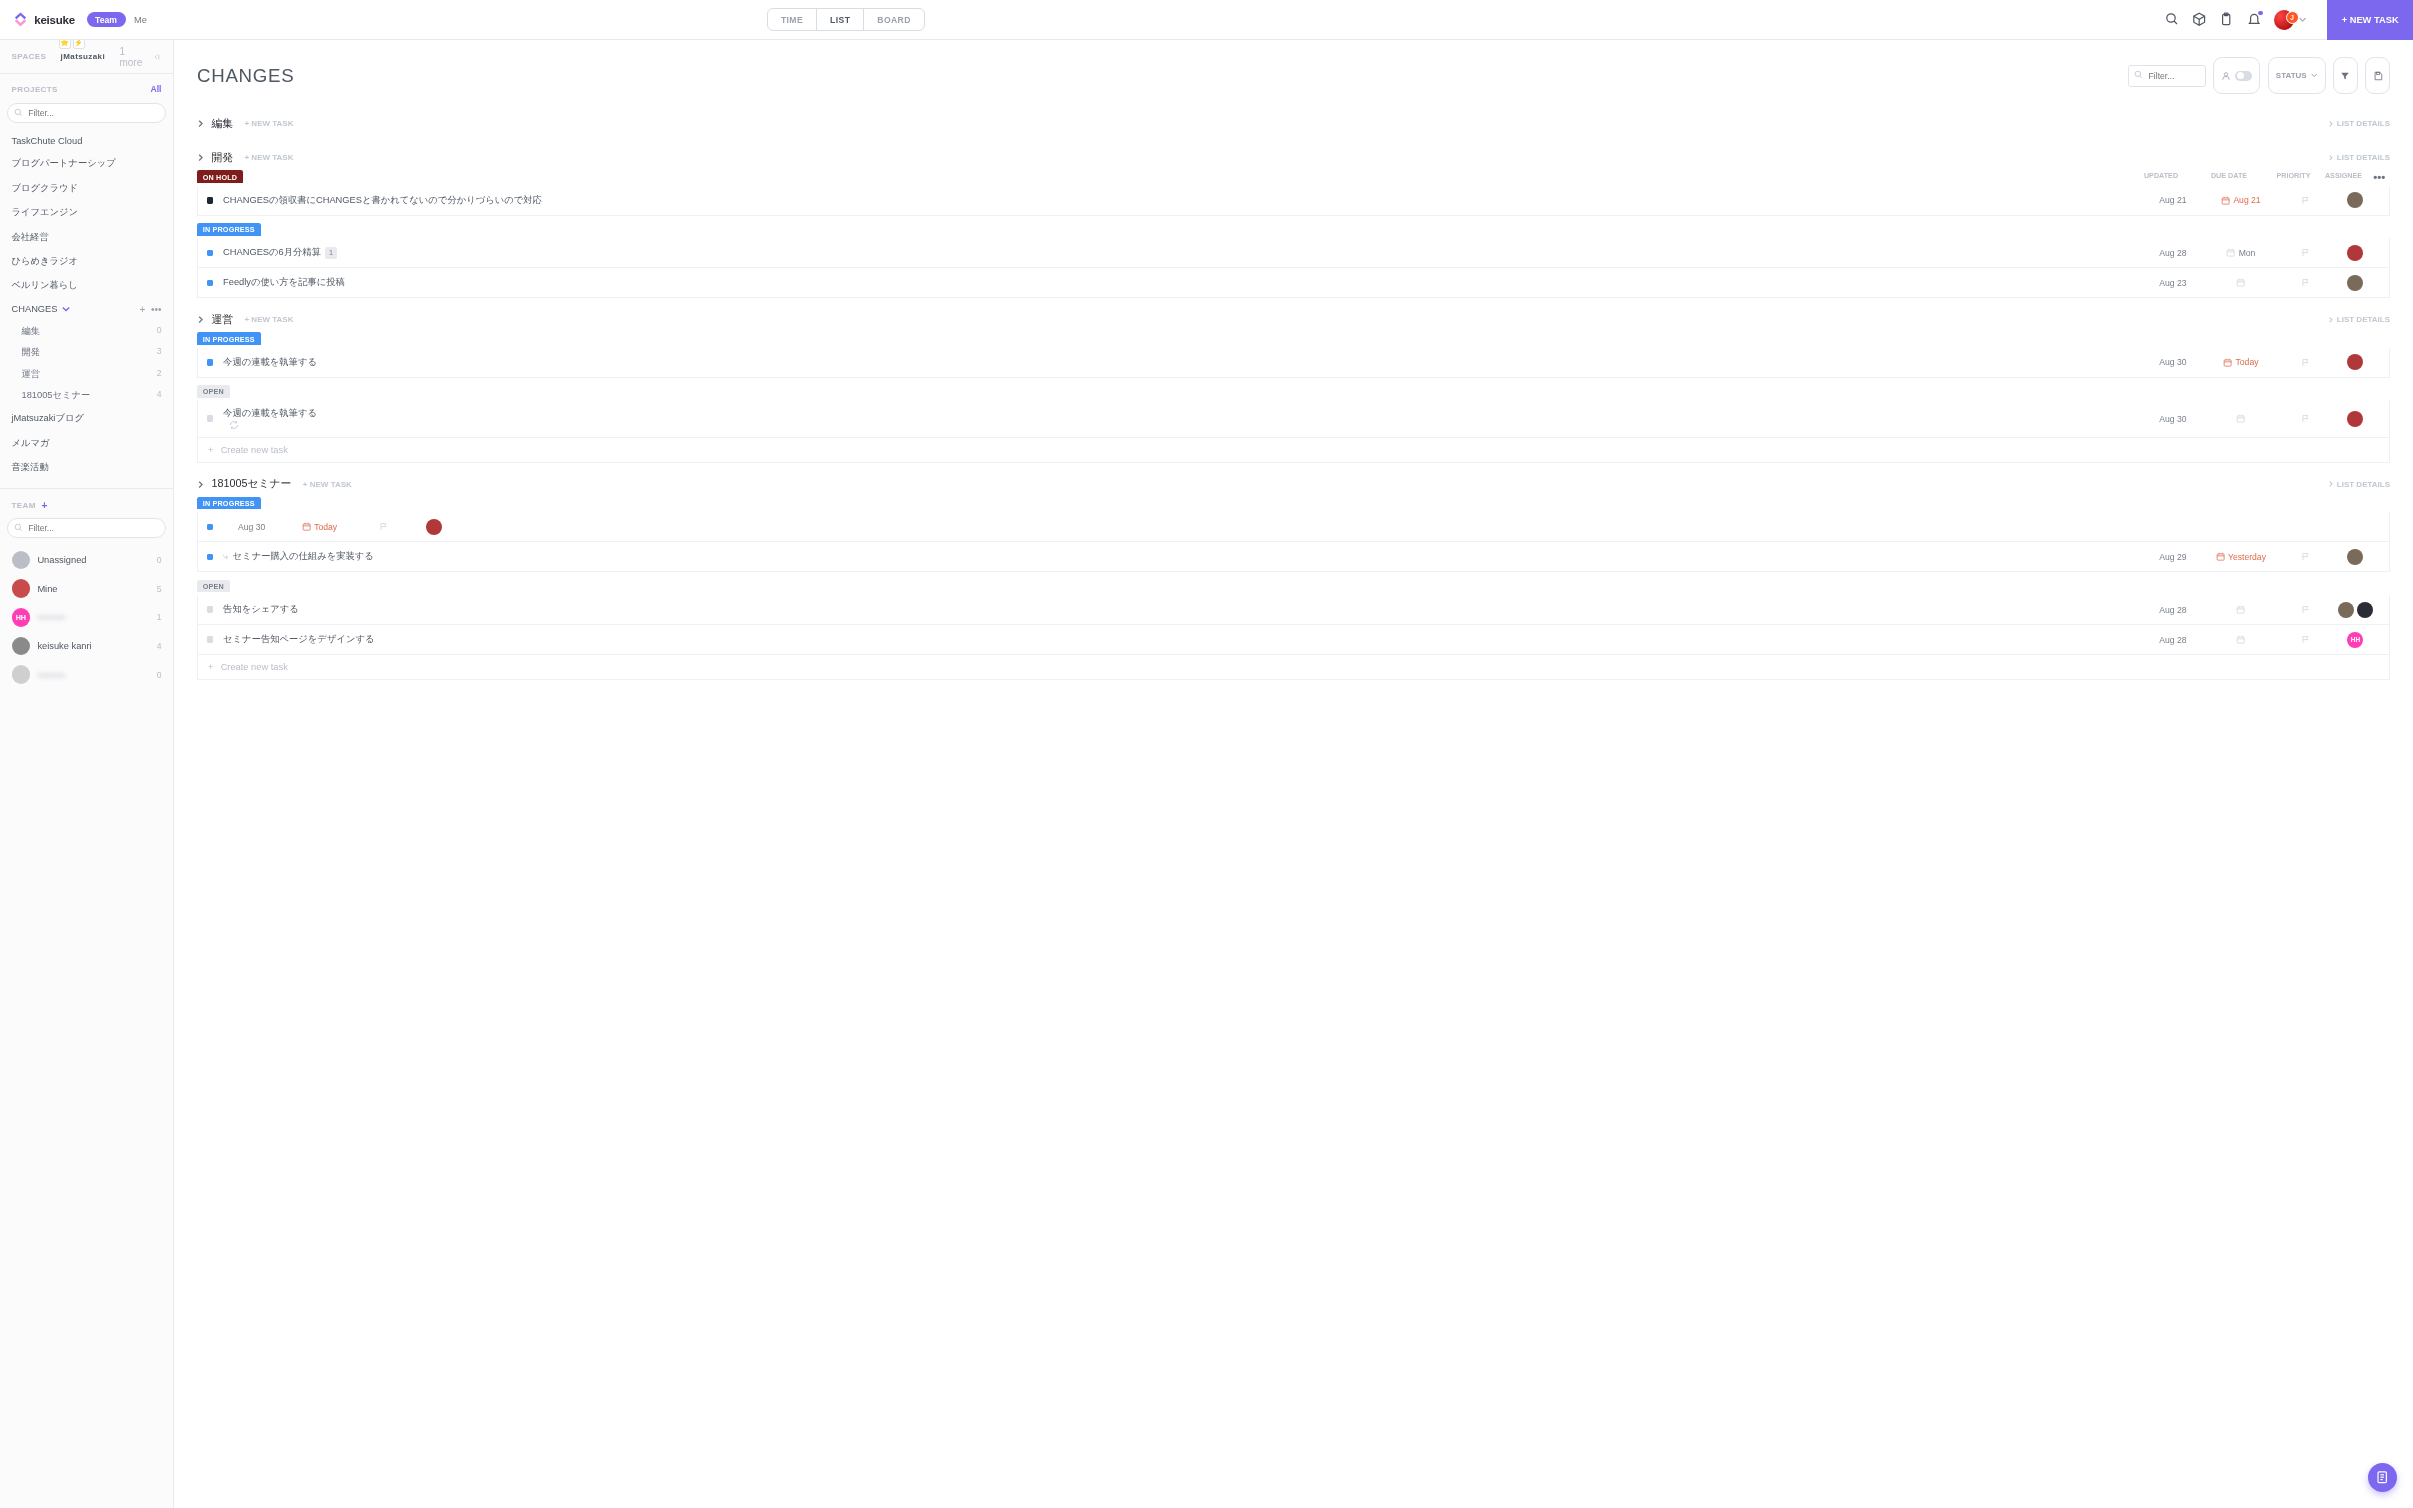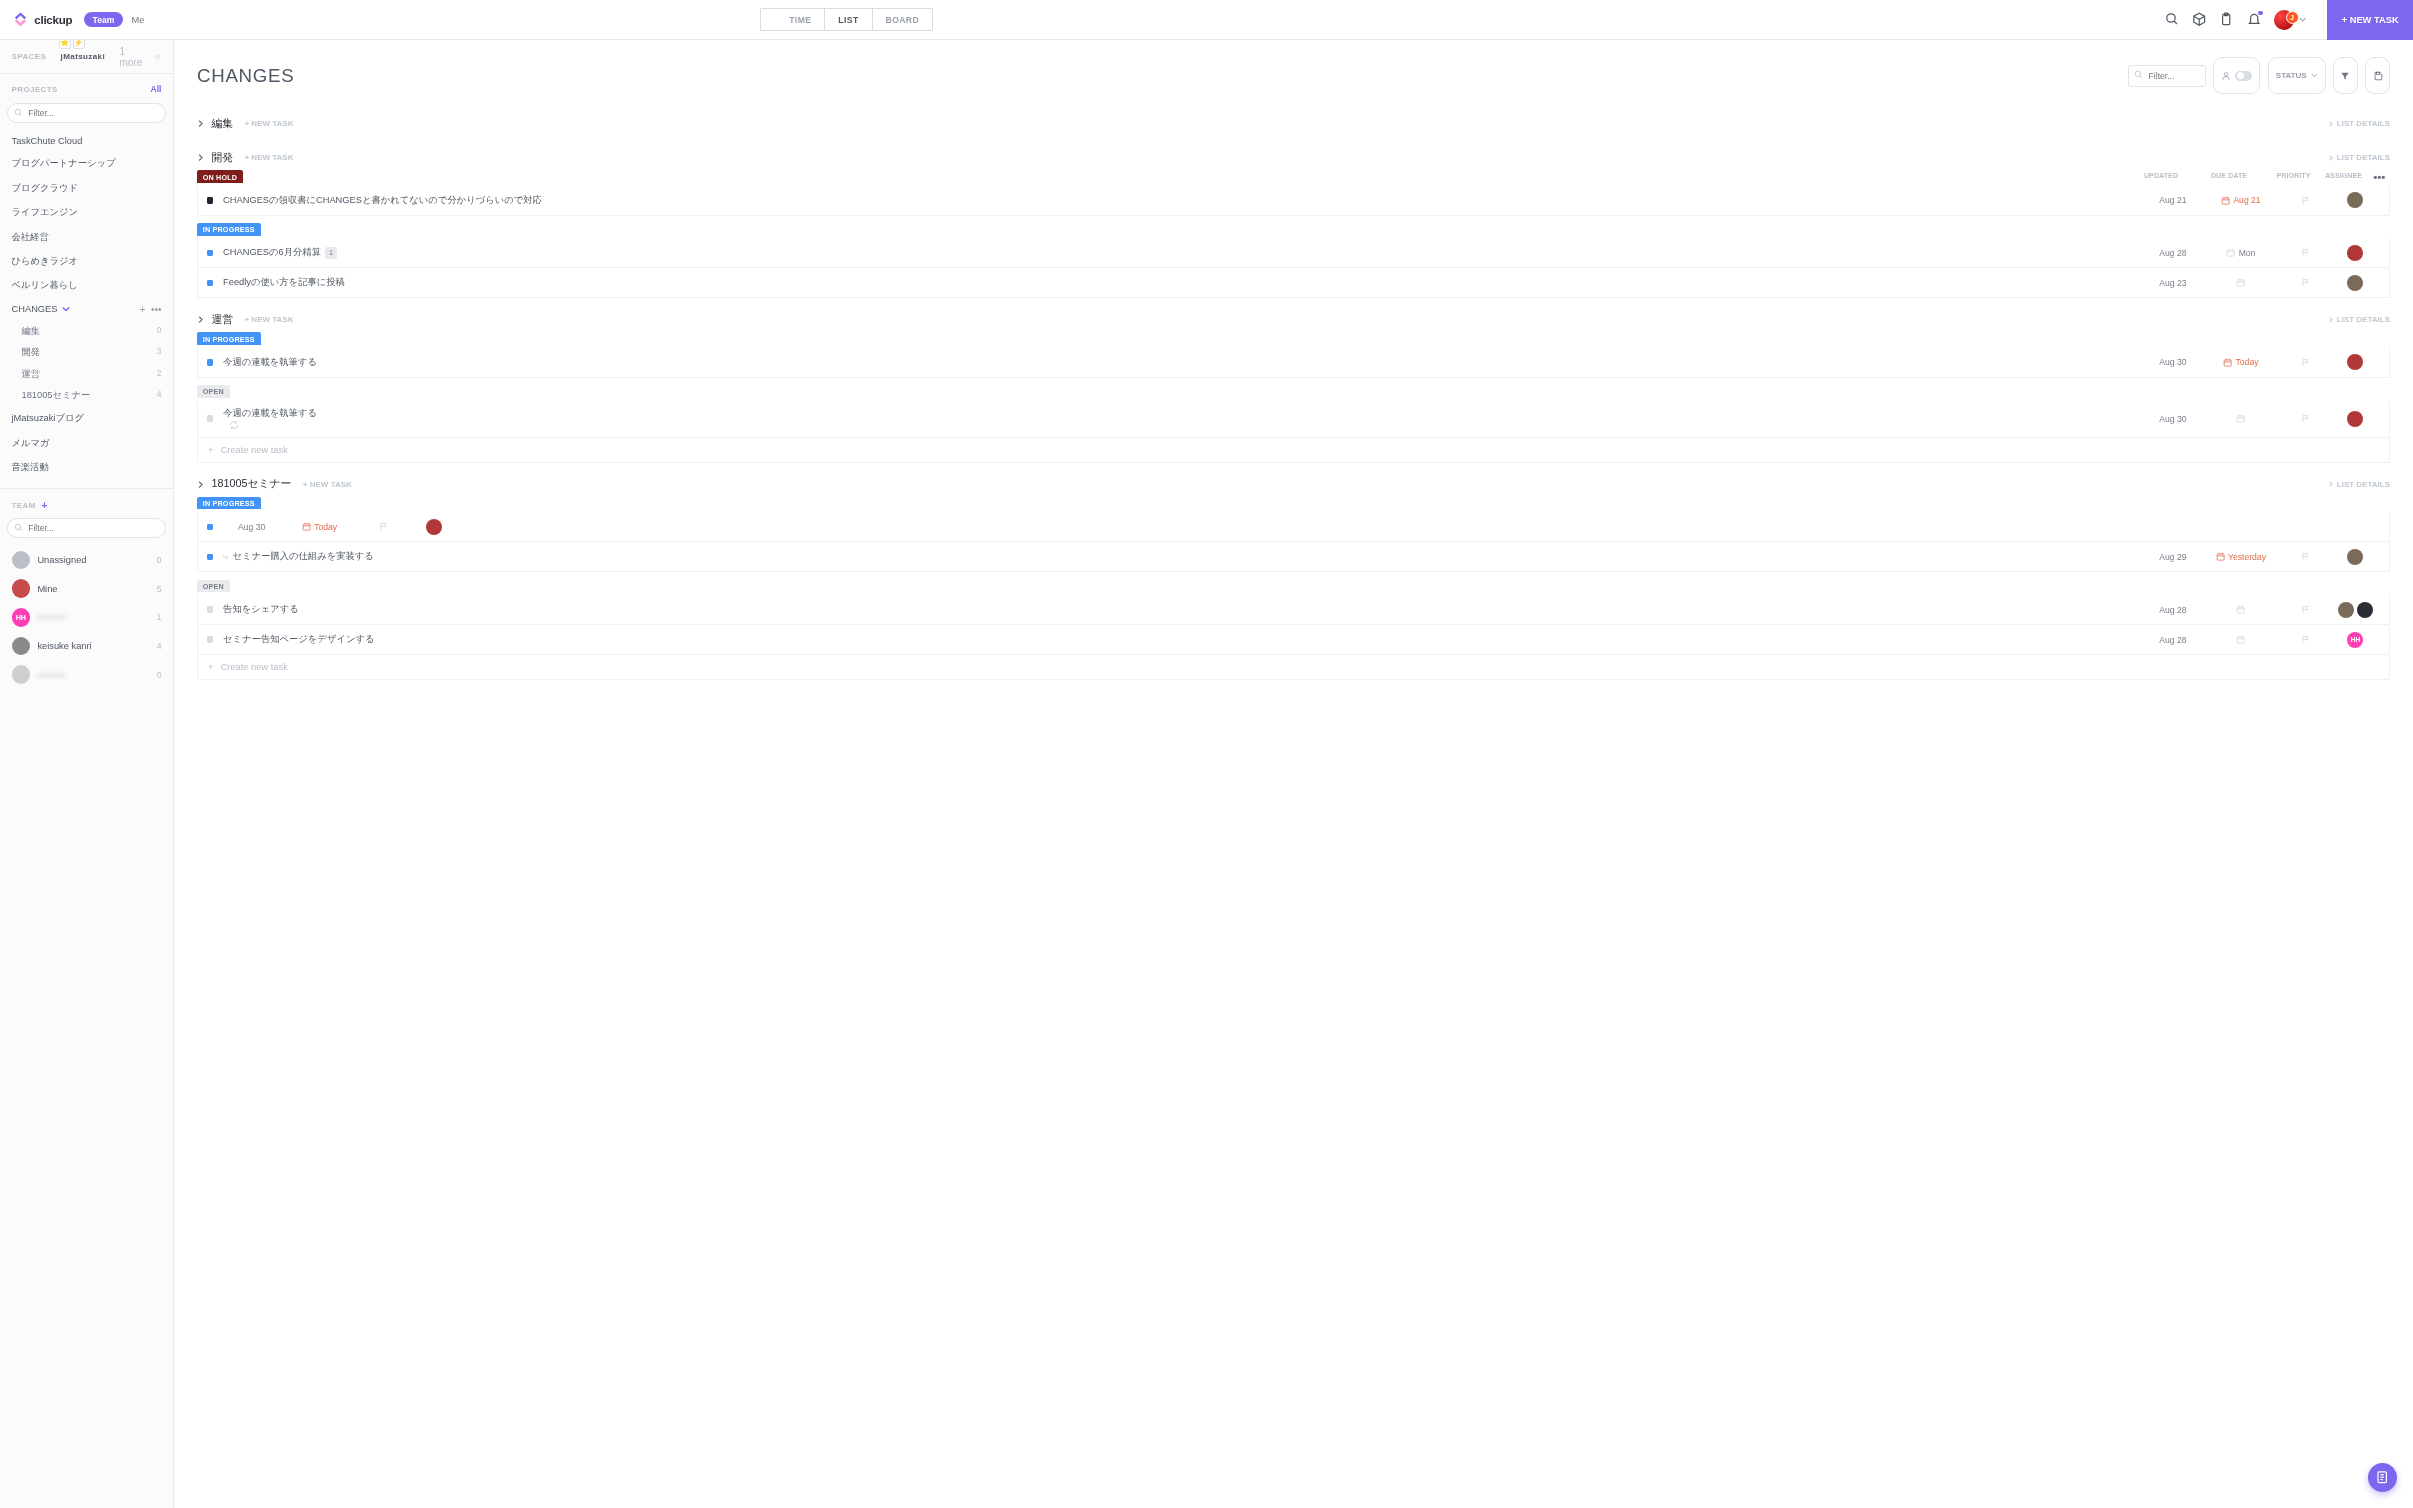--- a/index.html
+++ b/index.html
@@ -6,21 +6,21 @@
 body { font-family: -apple-system, BlinkMacSystemFont, "Segoe UI", sans-serif; font-size: 9.3px; color: #2a2e34; background: #fff; overflow: hidden; }
 .app { display: flex; flex-direction: column; height: 100vh; }
 
 
 .header { display: flex; align-items: center; height: 40px; border-bottom: 0.7px solid #e8eaed; padding: 0 11.5px; }
 .logo-wrap { display: flex; align-items: center; gap: 5.7px; margin-right: 11.5px; }
 .logo-icon { width: 17px; height: 17px; }
 .logo-text { font-size: 11.5px; font-weight: 600; color: #2a2e34; letter-spacing: -0.2px; }
 .team-pill { background: #7b68ee; color: #fff; font-size: 8.6px; font-weight: 600; padding: 2.9px 8.6px; border-radius: 10px; margin-right: 8.6px; }
 .me-pill { color: #7a7a7a; font-size: 9.3px; }
-.view-tabs { display: flex; margin: 0 auto; border: 0.7px solid #d8dce3; border-radius: 1px; overflow: hidden; padding-left: 15px; }
+.view-tabs { display: flex; margin: 0 auto; border: 0.7px solid #d8dce3; border-radius: 6px; overflow: hidden; }
 .view-tab { padding: 5.7px 13px; font-size: 8.6px; font-weight: 600; color: #9aa0ad; letter-spacing: 0.4px; cursor: pointer; }
 .view-tab.active { color: #4f5762; border-left: 0.7px solid #d8dce3; border-right: 0.7px solid #d8dce3; }
 .header-right { display: flex; align-items: center; gap: 13px; margin-left: auto; }
 .hicon { width: 14.4px; height: 14.4px; color: #4f5762; cursor: pointer; position: relative; }
 .hicon svg { width: 100%; height: 100%; }
 .dot { position: absolute; top: -1.4px; right: -1.4px; width: 4.3px; height: 4.3px; border-radius: 50%; background: #7b68ee; }
 .avatar-header { display: flex; align-items: center; gap: 4.3px; }
 .avatar-img { width: 20px; height: 20px; border-radius: 50%; background: radial-gradient(circle at 30% 30%, #f44, #900); display: flex; align-items: center; justify-content: center; color: #fff; font-size: 8px; font-weight: 600; position: relative; }
 .avatar-sub { position: absolute; right: -4.3px; top: 1.4px; width: 13px; height: 13px; border-radius: 50%; background: #ff5722; border: 1.4px solid #fff; display: flex; align-items: center; justify-content: center; color: #fff; font-size: 6.5px; font-weight: 600;}
 .new-task-btn { background: #7b68ee; color: #fff; font-weight: 700; font-size: 9.3px; padding: 0 14.4px; height: 40px; display: flex; align-items: center; margin-left: 8.6px; margin-right: -11.5px; cursor: pointer; }
@@ -129,21 +129,21 @@
 <body>
 
 <div class="app">
 
   <div class="header">
     <div class="logo-wrap">
       <svg class="logo-icon" viewBox="0 0 24 24">
           <path fill="#7b68ee" d="M12 2 L4 9 L6.5 11.5 L12 6.5 L17.5 11.5 L20 9 Z"></path>
           <path fill="#ff6ac1" d="M4 14 L6.5 11.5 L12 17 L17.5 11.5 L20 14 L12 22 Z" opacity=".7"></path>
         </svg>
-      <span class="logo-text">clickup</span>
+      <span class="logo-text">keisuke</span>
     </div>
     <div class="team-pill">Team</div>
     <div class="me-pill">Me</div>
 
     <div class="view-tabs">
       <div class="view-tab">TIME</div>
       <div class="view-tab active">LIST</div>
       <div class="view-tab">BOARD</div>
     </div>
 

